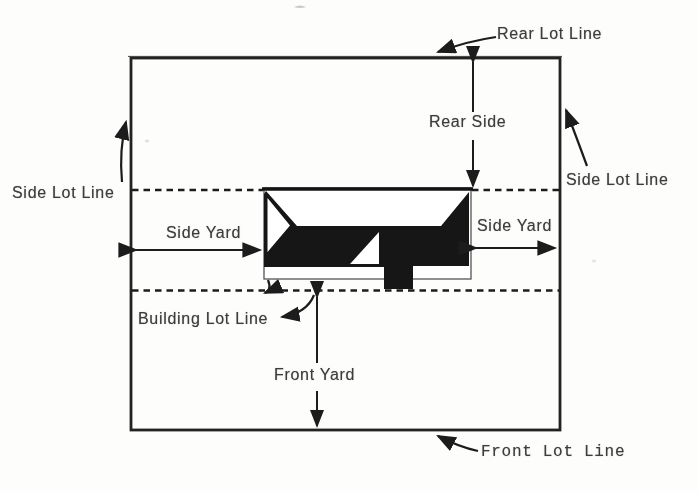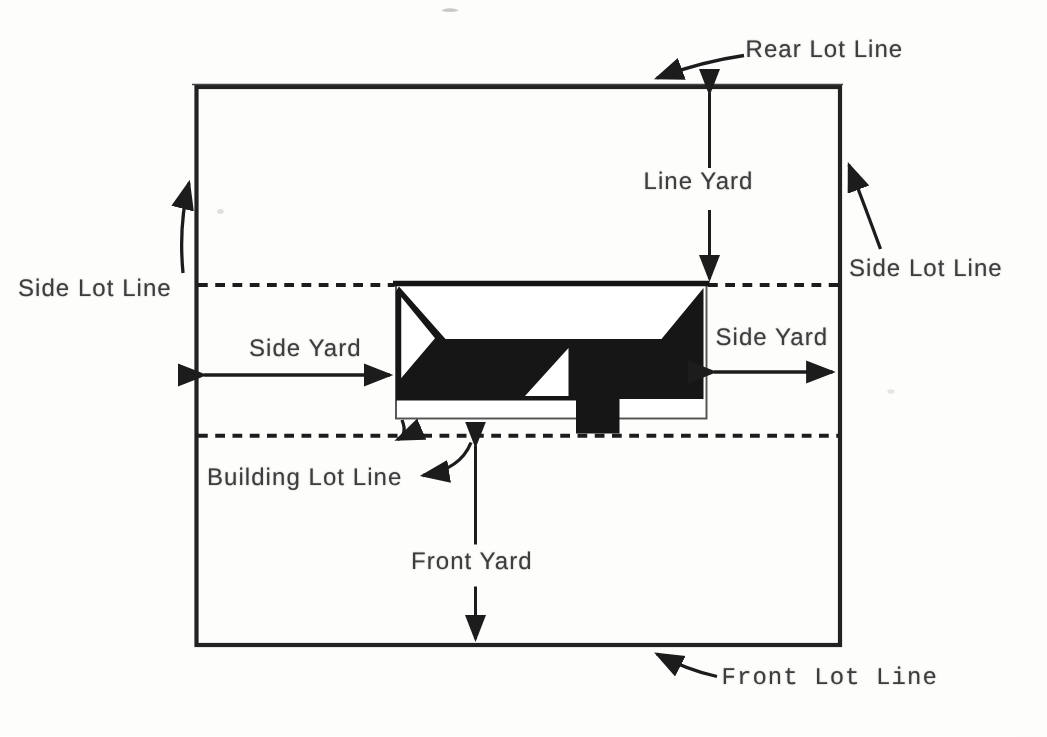--- a/index.html
+++ b/index.html
@@ -90,21 +90,21 @@
       <ellipse cx="430" cy="117" rx="1.8" ry="1.2" opacity=".18"></ellipse>
     </g>
   </svg>
 
   <div class="label" style="left:497px;top:25px;">Rear Lot Line</div>
 
   <div class="label" style="left:566px;top:171px;">Side Lot Line</div>
 
   <div class="label" style="left:12px;top:184px;">Side Lot Line</div>
 
-  <div class="label masked" style="left:427px;top:113px;">Line Yard</div>
+  <div class="label masked" style="left:427px;top:113px;">Rear Side</div>
 
   <div class="label" style="left:166px;top:224px;">Side Yard</div>
 
   <div class="label" style="left:477px;top:217px;">Side Yard</div>
 
   <div class="label masked" style="left:272px;top:366px;">Front Yard</div>
 
   <div class="label" style="left:138px;top:310px;">Building Lot Line</div>
 
   <div class="label" style="left:481px;top:444px;font-family:Liberation Mono, monospace;">Front Lot Line</div>

